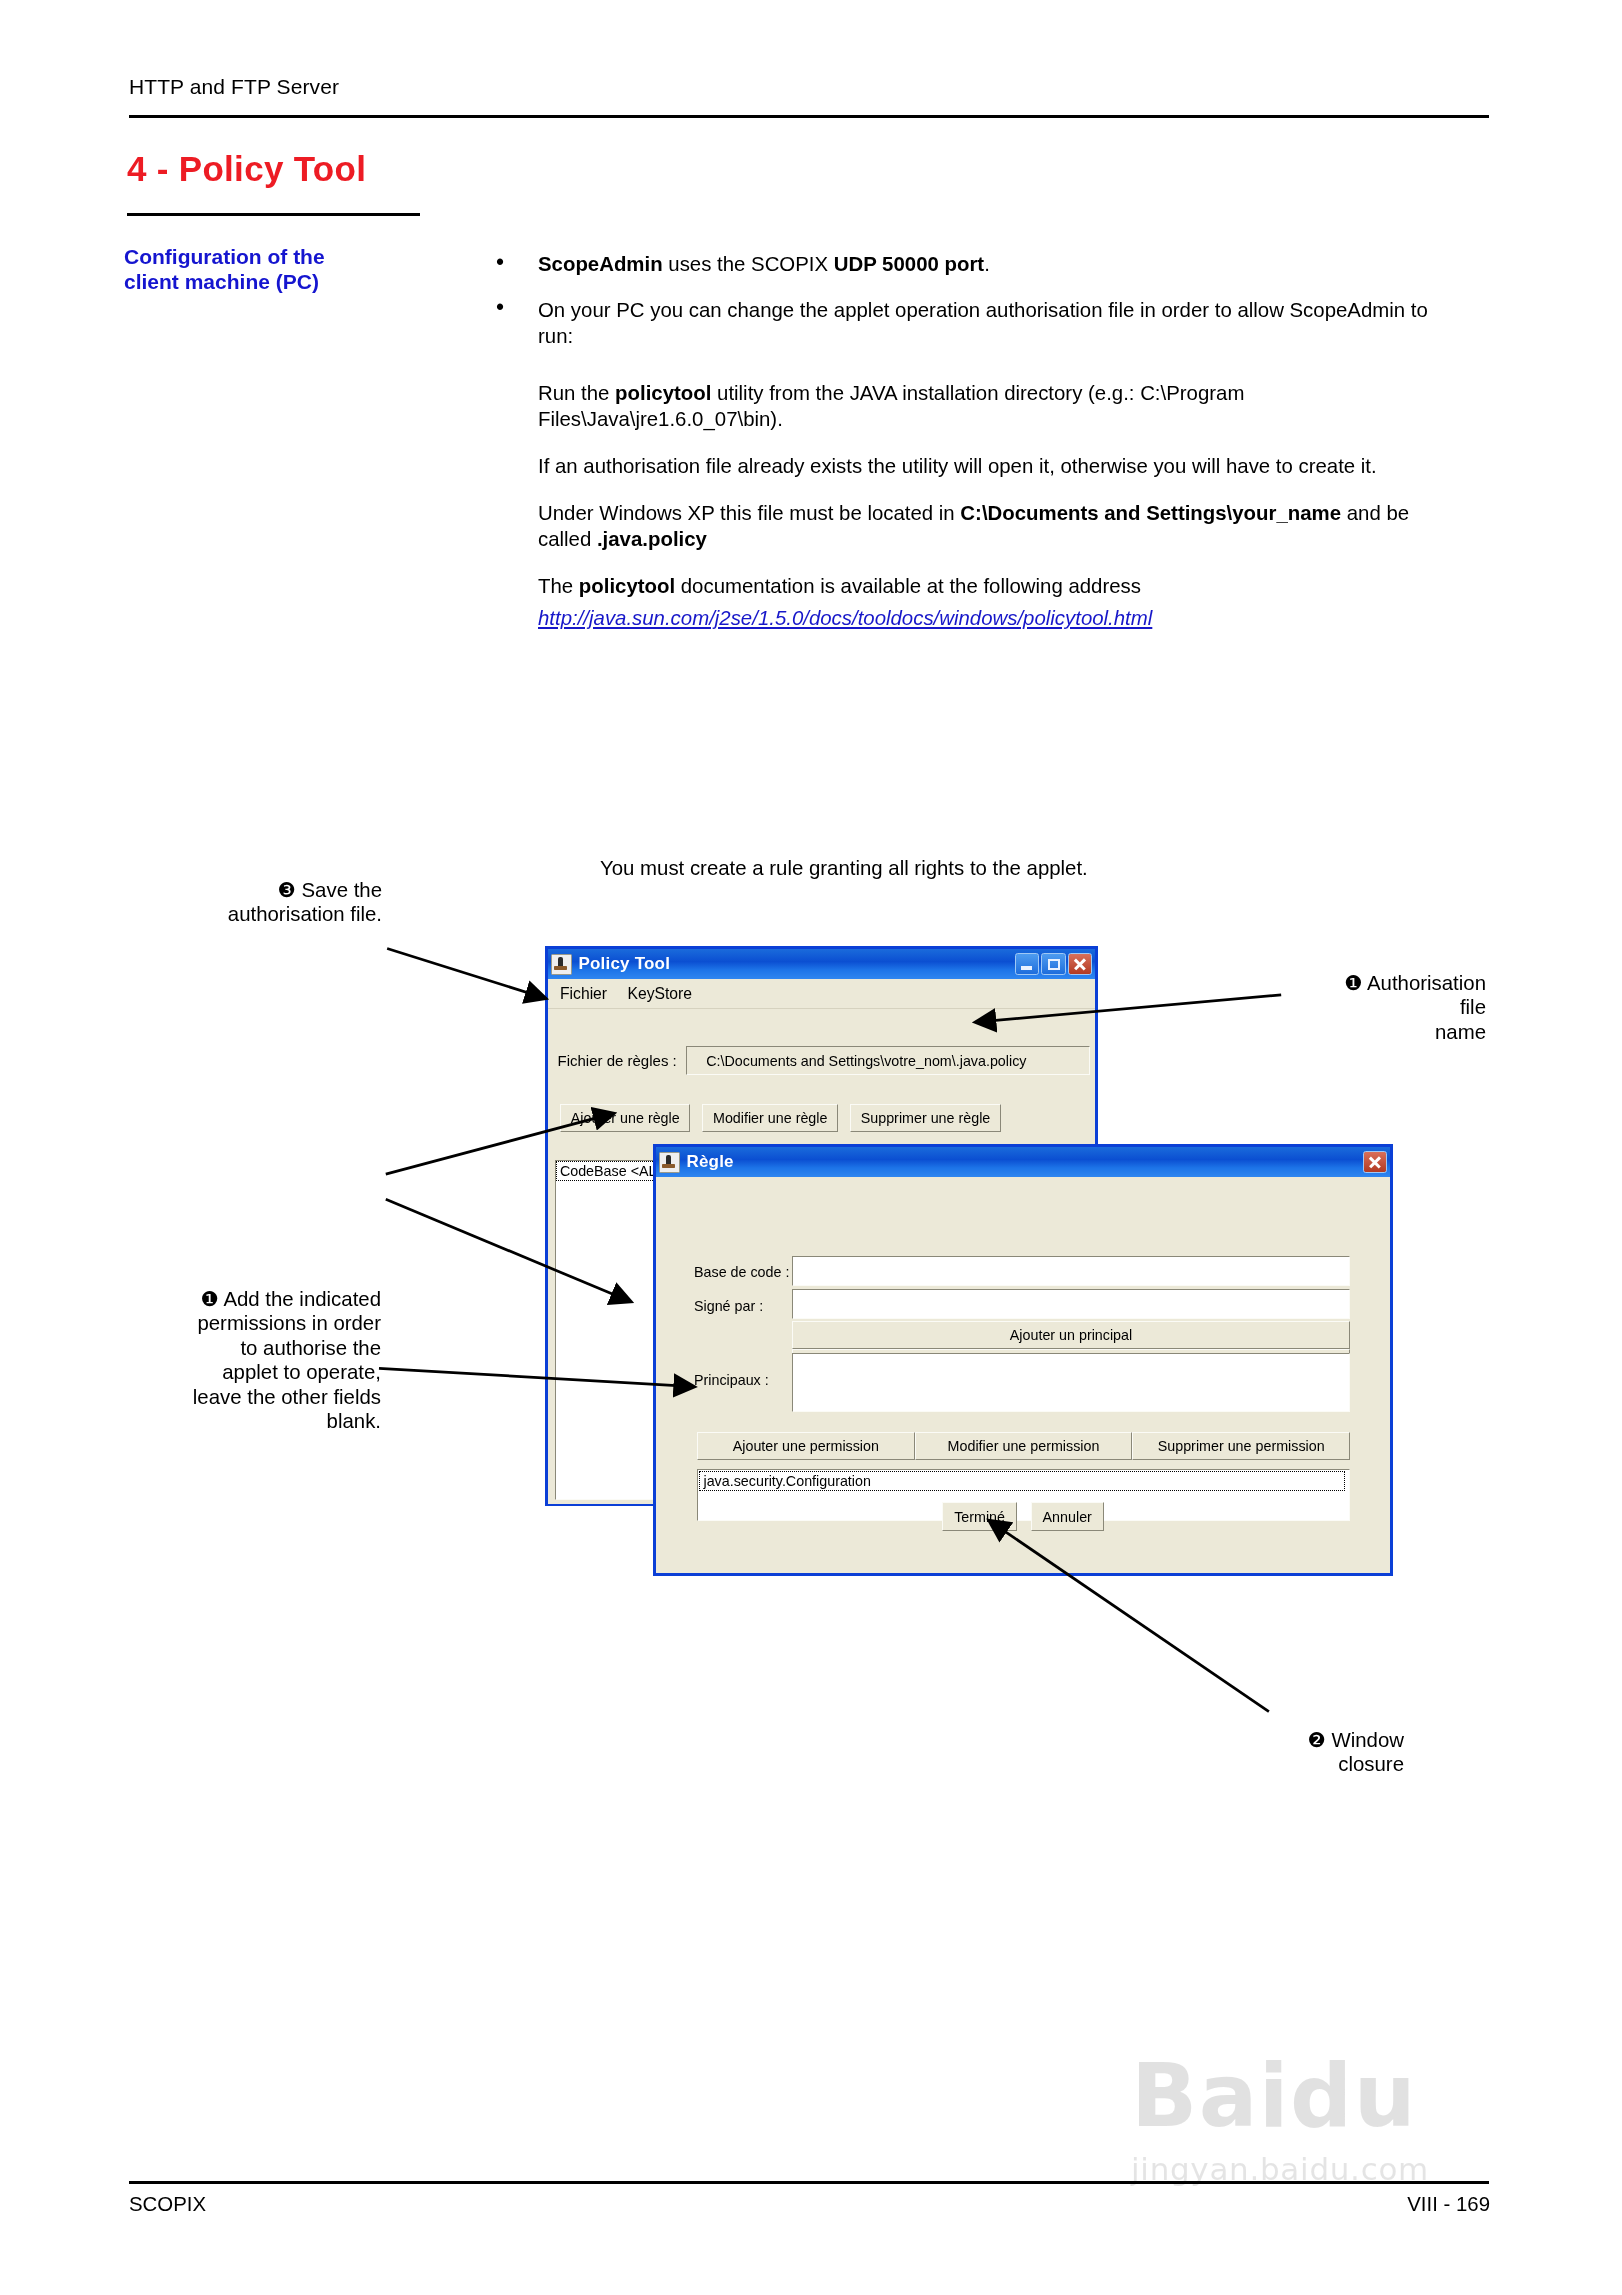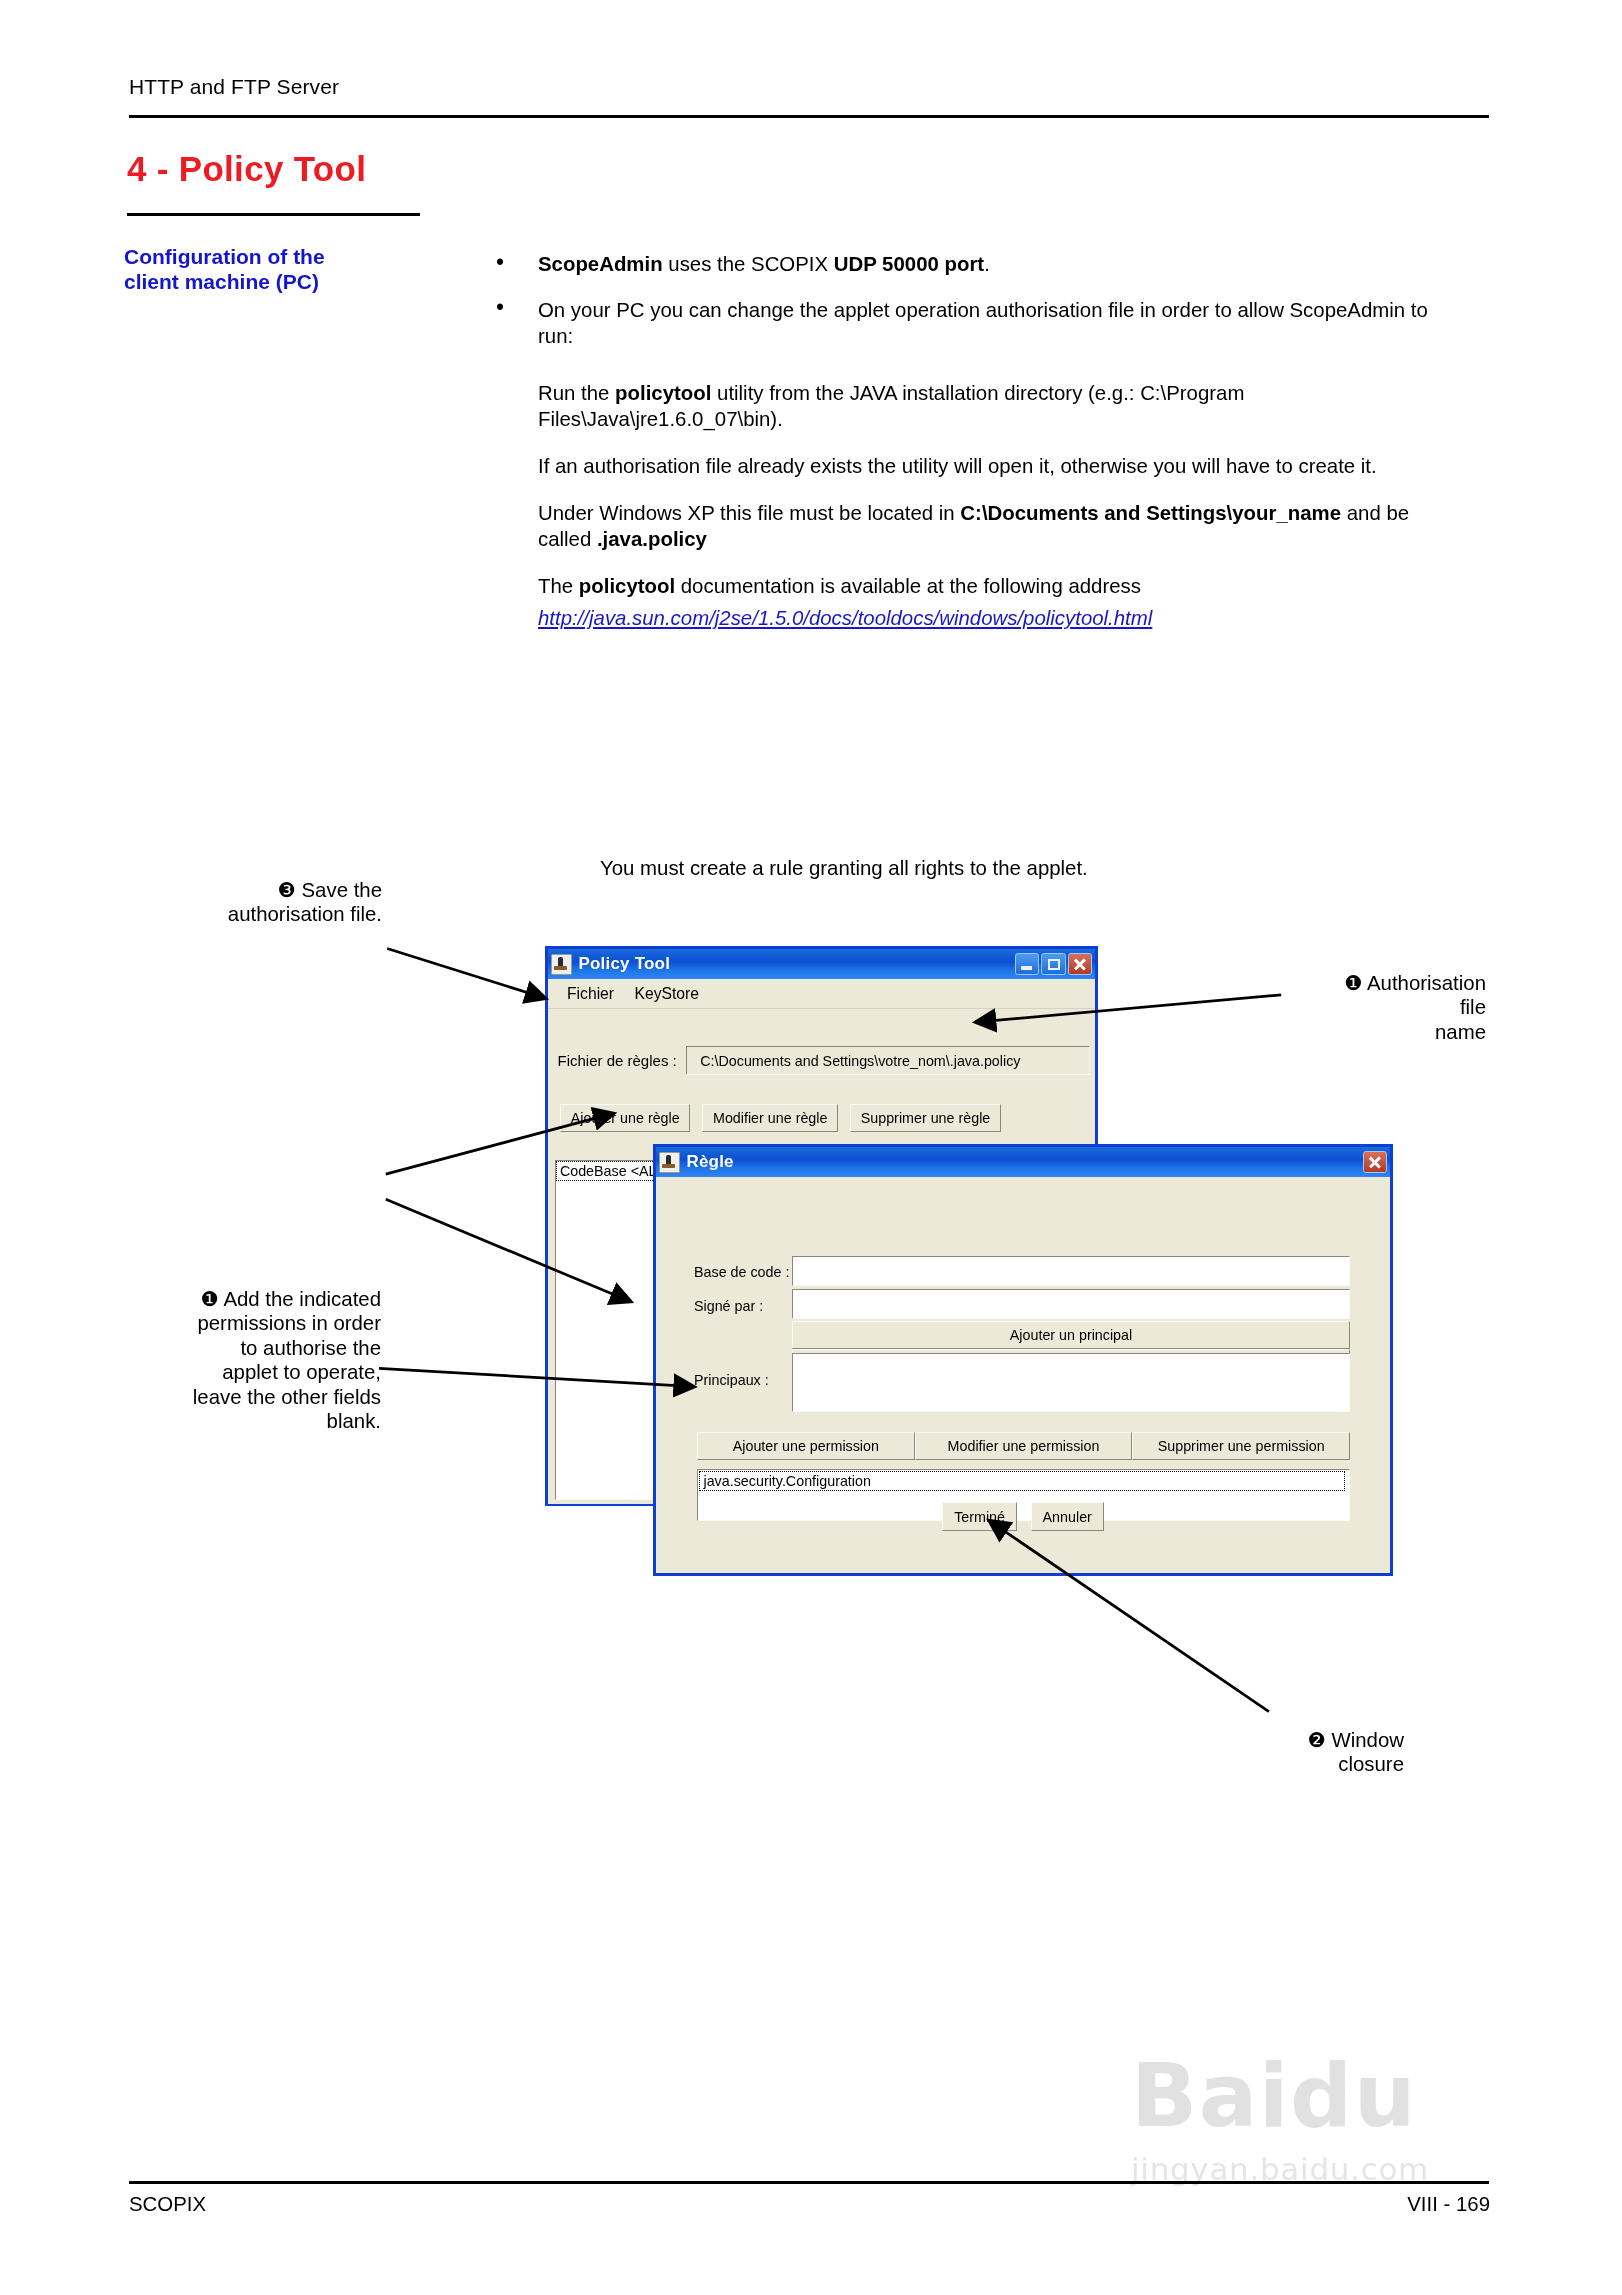--- a/index.html
+++ b/index.html
@@ -47,31 +47,31 @@
   .winbtn{width:24.5px;height:22px;margin-left:2px;border-radius:2.7px;border:1.4px solid #9fc8f5;box-sizing:border-box;position:relative;}
   .winbtn.min{background:linear-gradient(to bottom,#4e9cf0,#1e6ddc);}
   .winbtn.min::after{content:"";position:absolute;left:5.5px;bottom:4.1px;width:11px;height:4.1px;background:#eaf2ff;}
   .winbtn.max{background:linear-gradient(to bottom,#4e9cf0,#1e6ddc);}
   .winbtn.max::after{content:"";position:absolute;left:5.5px;top:4.8px;width:12.3px;height:11px;border:2px solid #eaf2ff;box-sizing:border-box;}
   .winbtn.close{background:linear-gradient(to bottom,#d9705a,#b23a23);}
   .winbtn.close::before,.winbtn.close::after{content:"";position:absolute;left:4.1px;top:8.9px;width:13.6px;height:2.7px;background:#fff;}
   .winbtn.close::before{transform:rotate(45deg);}
   .winbtn.close::after{transform:rotate(-45deg);}
 
-  .jmenubar{height:29px;background:#ece9d8;display:flex;align-items:center;padding-left:19px;gap:20.4px;
+  .jmenubar{height:29px;background:#ece9d8;display:flex;align-items:center;padding-left:12px;gap:20.4px;
             font-size:15.7px;border-bottom:0.7px solid #d6d2bf;}
   .jbody{position:relative;background:#ece9d8;height:calc(100% - 59px);}
 
   .field-row{position:absolute;left:9.5px;top:37px;right:5.5px;display:flex;align-items:center;}
   .field-label{font-size:15px;white-space:nowrap;}
   .jtextfield{
     margin-left:9.5px;flex:1 1 auto;height:29px;background:#ece9d8;
     border-top:1.4px solid #8a8878;border-left:1.4px solid #8a8878;
     border-right:1.4px solid #fbfbf6;border-bottom:1.4px solid #fbfbf6;
-    display:flex;align-items:center;padding-left:13px;font-size:14.3px;box-sizing:border-box;overflow:hidden;white-space:nowrap;
+    display:flex;align-items:center;padding-left:19px;font-size:14.3px;box-sizing:border-box;overflow:hidden;white-space:nowrap;
   }
 
   .btn-row{position:absolute;left:12.3px;top:95px;right:6.8px;display:flex;gap:12.3px;}
   .jbutton{
     background:#ece9d8;border-top:1.4px solid #fbfbf6;border-left:1.4px solid #fbfbf6;
     border-right:1.4px solid #8a8878;border-bottom:1.4px solid #8a8878;
     font-size:14.3px;padding:4.8px 9.5px;white-space:nowrap;text-align:center;box-sizing:border-box;
   }
 
   .jlist{

